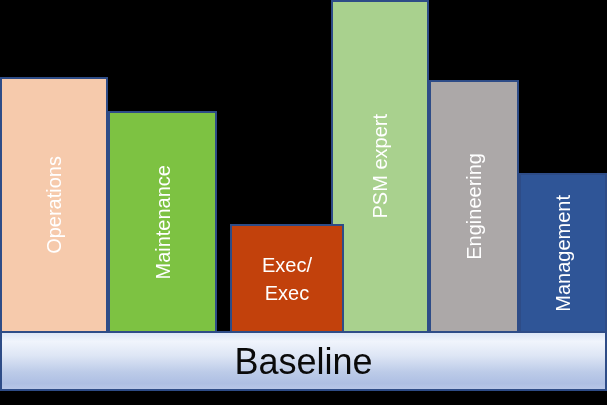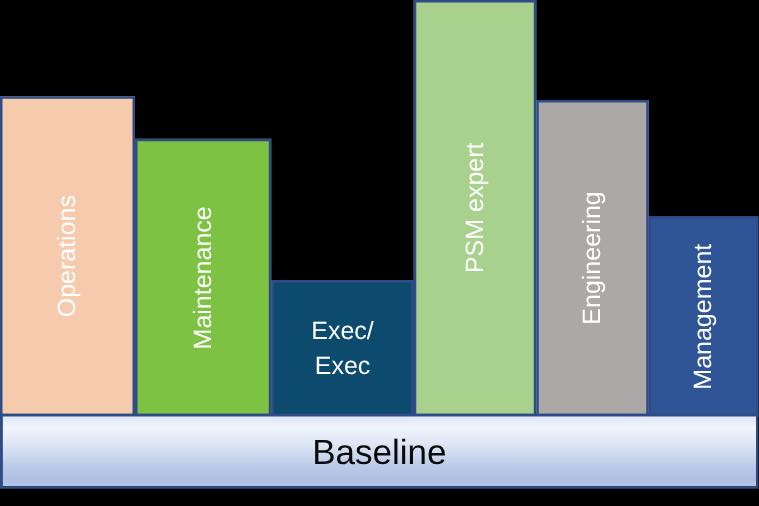--- a/index.html
+++ b/index.html
@@ -19,21 +19,21 @@
   .rot .bar-label{
     writing-mode:vertical-rl;transform:rotate(180deg);
   }
   .baseline{
     position:absolute;left:0;top:331px;width:607px;height:60px;
     box-sizing:border-box;border:2px solid var(--border,#2E4C87);
     background:linear-gradient(180deg,#dce6f6 0%,#f0f4fc 15%,#dee6f5 40%,#bccbe8 70%,#aebfe3 90%,#b7c6e7 100%);
     display:flex;align-items:center;justify-content:center;
   }
   .baseline-label{
-    color:#0a0a0a;font-size:28px;line-height:31px;
+    color:#0a0a0a;font-size:36px;line-height:31px;
   }
 </style>
 </head>
 <body style="background: rgb(0, 0, 0);">
 
 <div class="canvas">
     <div class="bar rot" style="left: 519px; top: 173px; width: 88px; height: 160px; background: rgb(47, 85, 151);">
       <div class="bar-label" style="color: rgb(255, 255, 255);">
         <div>Management</div>
       </div>
@@ -41,21 +41,21 @@
     <div class="bar rot" style="left: 429px; top: 80px; width: 90px; height: 253px; background: rgb(172, 168, 168);">
       <div class="bar-label" style="color: rgb(255, 255, 255);">
         <div>Engineering</div>
       </div>
     </div>
     <div class="bar rot" style="left: 331px; top: 0px; width: 98px; height: 333px; background: rgb(169, 209, 142);">
       <div class="bar-label" style="color: rgb(255, 255, 255);">
         <div>PSM expert</div>
       </div>
     </div>
-    <div class="bar" style="left: 217px; top: 224px; width: 114px; height: 109px; background: #0c4a6e;">
+    <div class="bar" style="left: 230px; top: 224px; width: 114px; height: 109px; background: #c2410c;">
       <div class="bar-label" style="color: rgb(255, 255, 255);">
         <div>Exec/</div>
         <div>Exec</div>
       </div>
     </div>
     <div class="bar rot" style="left: 108px; top: 111px; width: 109px; height: 222px; background: rgb(125, 194, 66);">
       <div class="bar-label" style="color: rgb(255, 255, 255);">
         <div>Maintenance</div>
       </div>
     </div>

